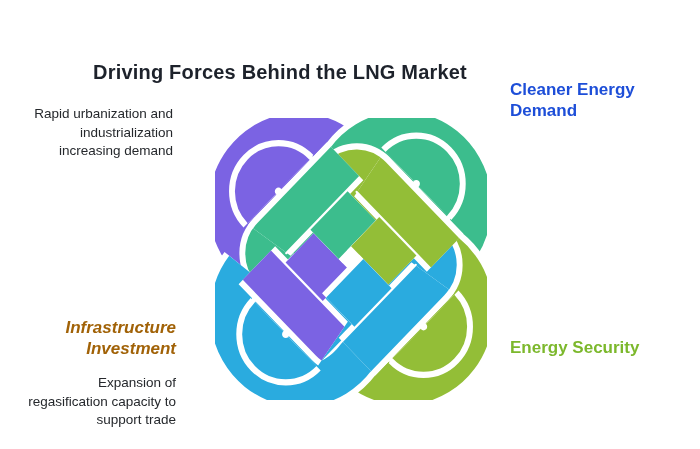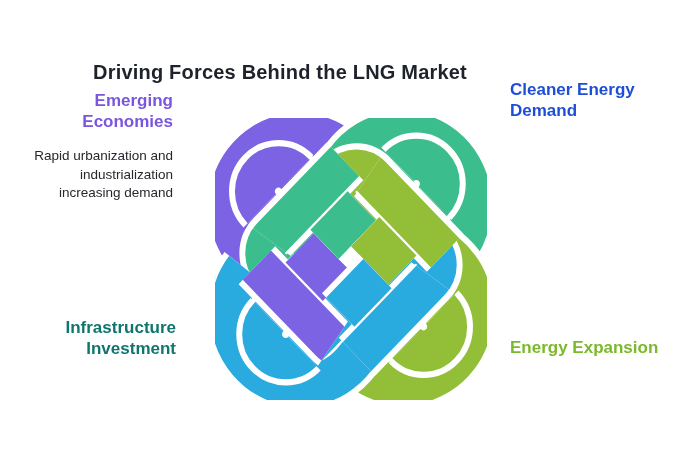--- a/index.html
+++ b/index.html
@@ -88,27 +88,27 @@
       <use href="#pAll" class="core" stroke="#93be37"></use>
     </g>
     <g transform="rotate(270,150,150)">
       <use href="#pAll" class="halo"></use>
       <use href="#pAll" class="core" stroke="#2aabdf"></use>
     </g>
   </svg>
 </div>
 
 <div class="section sec-tl">
-  <div class="heading" style="color: rgb(122, 85, 222);">Emerging Economies</div>
   <div class="body-text">Rapid urbanization and industrialization increasing demand</div>
 </div>
 
 <div class="section sec-tr">
   <div class="heading" style="color: #1d4ed8;">Cleaner Energy Demand</div>
 </div>
 
 <div class="section sec-bl">
-  <div class="heading" style="color: #0f766e;">Infrastructure Investment</div>
+  <div class="heading" style="color: #a16207; font-style: italic;">Infrastructure Investment</div>
+  <div class="body-text">Expansion of regasification capacity to support trade</div>
 </div>
 
 <div class="section sec-br">
-  <div class="heading" style="color: rgb(124, 184, 44);">Energy Expansion</div>
+  <div class="heading" style="color: rgb(124, 184, 44);">Energy Security</div>
 </div>
 
 </body></html>

